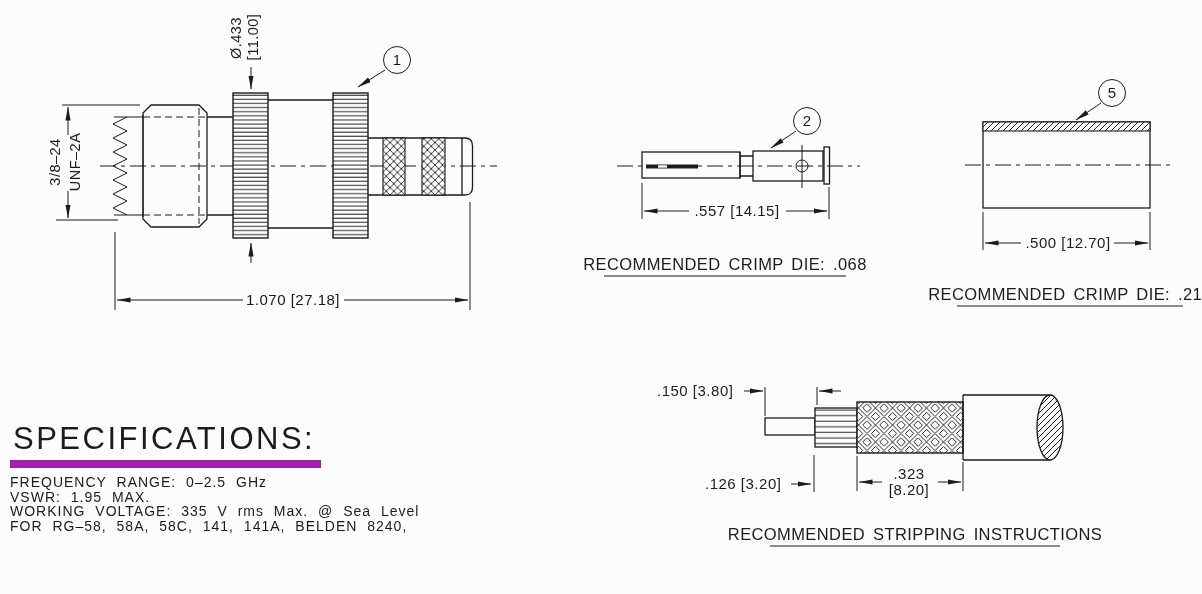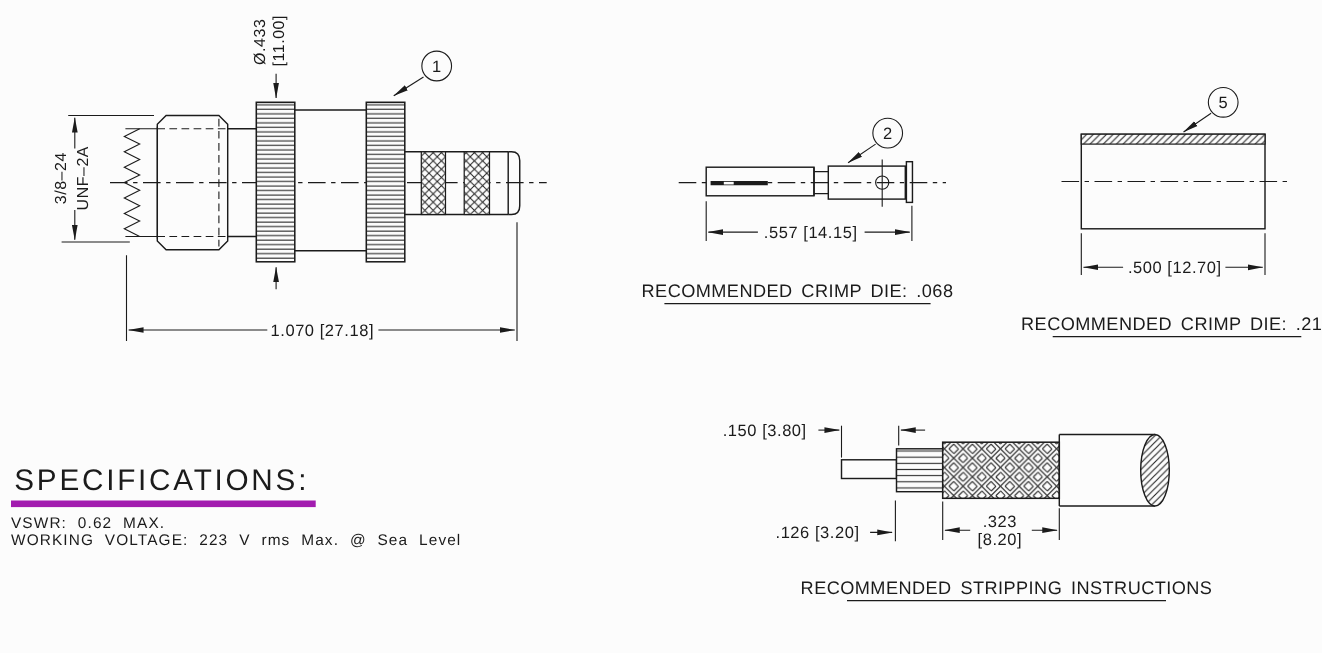--- a/index.html
+++ b/index.html
@@ -12,22 +12,22 @@
   .cl  {stroke:#1b1b1b;stroke-width:1;fill:none;stroke-dasharray:16 5 4 5;}
   .hid {stroke:#1b1b1b;stroke-width:1;fill:none;stroke-dasharray:7 4;}
   .dimln{stroke:#1b1b1b;stroke-width:1;fill:none;}
   text {fill:#1b1b1b;}
   .dim {font-size:15px;letter-spacing:.5px;}
   .cap {font-size:16.5px;letter-spacing:.4px;word-spacing:3px;}
   .bal {font-size:15px;}
   .rot {font-size:14.5px;letter-spacing:.5px;}
   
   .specs{position:absolute;left:10px;top:421px;width:640px;}
-  .specs-title{display:inline-block;font-size:27px;letter-spacing:2.5px;
-               border-bottom:6px solid #a21caf;padding:0 6px 3px 3px;margin:0 0 7px 0;}
+  .specs-title{display:inline-block;font-size:31px;letter-spacing:2.5px;
+               border-bottom:8px solid #a21caf;padding:0 6px 3px 3px;margin:0 0 7px 0;}
   .specs-line{font-size:14px;line-height:14.6px;letter-spacing:1px;word-spacing:5px;white-space:pre;}
 </style>
 </head>
 <body>
 
 <div class="canvas">
 
 <svg width="1202" height="594" viewBox="0 0 1202 594">
   <defs>
     <marker id="arr" viewBox="0 0 14 6" refX="13.5" refY="3" markerWidth="14" markerHeight="6" markerUnits="userSpaceOnUse" orient="auto">
@@ -201,17 +201,19 @@
 
     <g>
       <text class="cap" x="915" y="540" text-anchor="middle">RECOMMENDED STRIPPING INSTRUCTIONS</text>
       <path class="dimln" d="M770,546 H1060"></path>
     </g>
   </g>
 </svg>
 
 <div class="specs">
   <div class="specs-title">SPECIFICATIONS:</div>
-  <div class="specs-line">VSWR: 0.62 MAX.</div>
-  <div class="specs-line">WORKING VOLTAGE: 223 V rms Max. @ Sea Level</div>
+  <div class="specs-line">FREQUENCY RANGE: 0–2.5 GHz</div>
+  <div class="specs-line">VSWR: 1.95 MAX.</div>
+  <div class="specs-line">WORKING VOLTAGE: 335 V rms Max. @ Sea Level</div>
+  <div class="specs-line">FOR RG–58, 58A, 58C, 141, 141A, BELDEN 8240,</div>
 </div>
 
 </div>
 
 </body></html>

